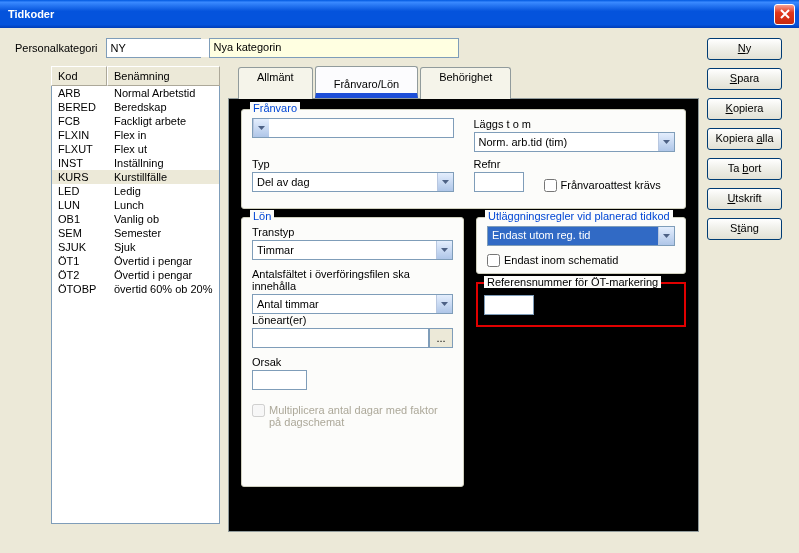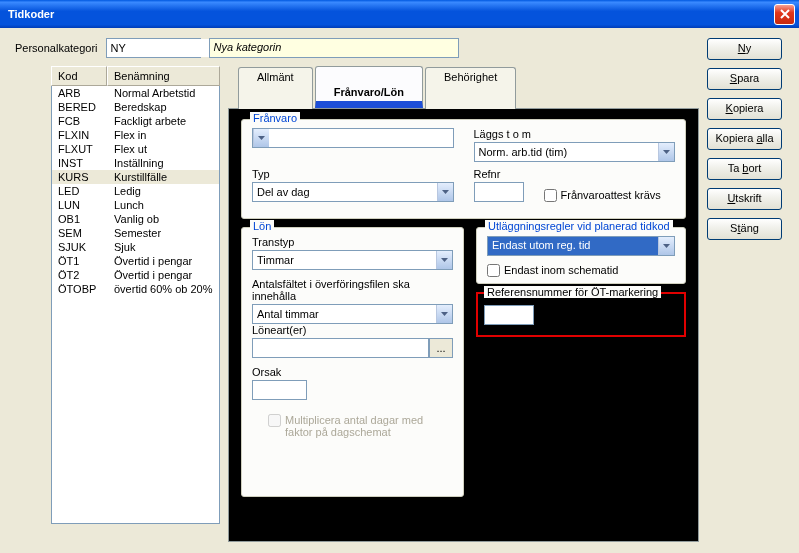--- a/index.html
+++ b/index.html
@@ -8,48 +8,48 @@
 .titlebar .title { flex: 1; }
 .close-btn { width: 21px; height: 21px; background: linear-gradient(to bottom, #f5a095, #e1361b 40%, #c72a10); border: 1px solid #fff; border-radius: 3px; display: flex; align-items: center; justify-content: center; color: #fff; font-weight: bold; cursor: pointer; }
 .content { padding: 10px 10px 10px 15px; display: flex; gap: 8px; }
 .main-col { flex: 1; }
 .toprow { display: flex; align-items: center; gap: 8px; margin-bottom: 8px; }
 .label { color: #000; }
 .combo { display: inline-flex; background: #fff; border: 1px solid #7f9db9; height: 20px; }
 .combo input { border: none; flex: 1; padding: 0 4px; font-size: 11px; outline: none; }
 .combo .arrow { width: 16px; background: linear-gradient(to bottom,#e4eefd,#afc6e8); display: flex; align-items: center; justify-content: center; border-left: 1px solid #b8c7e0; }
 .combo .arrow svg { width: 7px; height: 4px; }
-.textbox { background: #ffffe1; border: 1px solid #7f9db9; height: 20px; padding: 2px 4px; flex:1;font-style:italic; }
+.textbox { background: #ffffe1; border: 1px solid #7f9db9; height: 20px; padding: 2px 4px; flex:1; }
 .cols { display: flex; gap: 8px; }
 .listcol { width: 205px; padding-left: 36px; }
 .listhead { display: flex; background: #ece9d8; }
 .lh { border: 1px solid #fff; border-right-color:#aca899; border-bottom-color:#aca899; background:#ece9d8; padding: 3px 6px; font-size:11px; }
 .lh.kod { width: 56px; }
 .lh.ben { flex: 1; }
 .listbox { background:#fff; border:1px solid #7f9db9; border-top:none; height: 438px; overflow:auto; }
 .row { display:flex; padding: 0 0; cursor:default; }
 .row.sel { background:#ece9d8; }
 .cell { padding: 1px 6px; }
 .cell.kod { width: 56px; }
 .cell.ben { flex:1; }
 .tabarea { flex:1; position:relative; }
 .tabs { display:flex; position:relative; top:1px; z-index:2; padding-left:10px; }
 .tab { padding: 3px 18px; border:1px solid #919b9c; border-bottom:none; background:#f5f4ea; border-radius:3px 3px 0 0; margin-right:2px; cursor:pointer; }
-.tab.active { background:#fcfcfe; padding-top:19px; position:relative; top:-1px; border-bottom:7px solid #1d4ed8;font-weight:bold; }
+.tab.active { background:#fcfcfe; padding-top:11px; position:relative; top:-1px; border-bottom:5px solid #1d4ed8; }
 .tabbody { border:1px solid #919b9c; background:#000000; padding:10px 12px; height:434px; }
 .group { border:1px solid #d0d0bf; border-radius:3px; padding:8px 10px 10px; position:relative; margin-bottom:8px; background:#fcfcfa; }
 .group-title { position:absolute; top:-8px; left:8px; background:#fcfcfa; padding:0 3px; color:#0046d5; font-size:11px; }
 .field-row { display:flex; gap:20px; margin-bottom:6px; }
 .field { flex:1; }
 .flabel { margin-bottom:2px; color:#000; }
 .input { background:#fff; border:1px solid #7f9db9; height:20px; padding:2px 4px; width:100%; font-size:11px; outline:none; }
 .input.short { width:50px; }
 .check { display:flex; align-items:flex-start; gap:4px; margin-top:4px; }
 .check input { width:13px; height:13px; margin:0; }
-.check.disabled { color:#aca899;margin-left:16px; }
+.check.disabled { color:#aca899; }
 .btn { display:block; width:75px; height:22px; border:1px solid #003c74; background:linear-gradient(to bottom,#fff,#f0f0ea 45%,#e2e1d5); border-radius:3px; margin-bottom:8px; cursor:pointer; text-align:center; padding-top:3px; }
 .btn u { text-decoration: underline; }
 .sidebar { width:82px; padding-top:0px; }
 .lon-row { display:flex; gap:12px; }
 .lon-left { flex:1; }
 .lon-right { width:210px; }
 .selblue { background:#316ac5; color:#fff; }
 .redbox { border:2px solid #e00000; padding:5px 6px 10px; position:relative; margin-top:6px; }
 .red-title-wrap { position:absolute; top:-8px; left:6px; background:#fcfcfa; padding:0 3px; }
 .dotbtn { width:24px; height:20px; border:1px solid #7f9db9; background:#ece9d8; display:flex; align-items:center; justify-content:center; cursor:pointer; }

